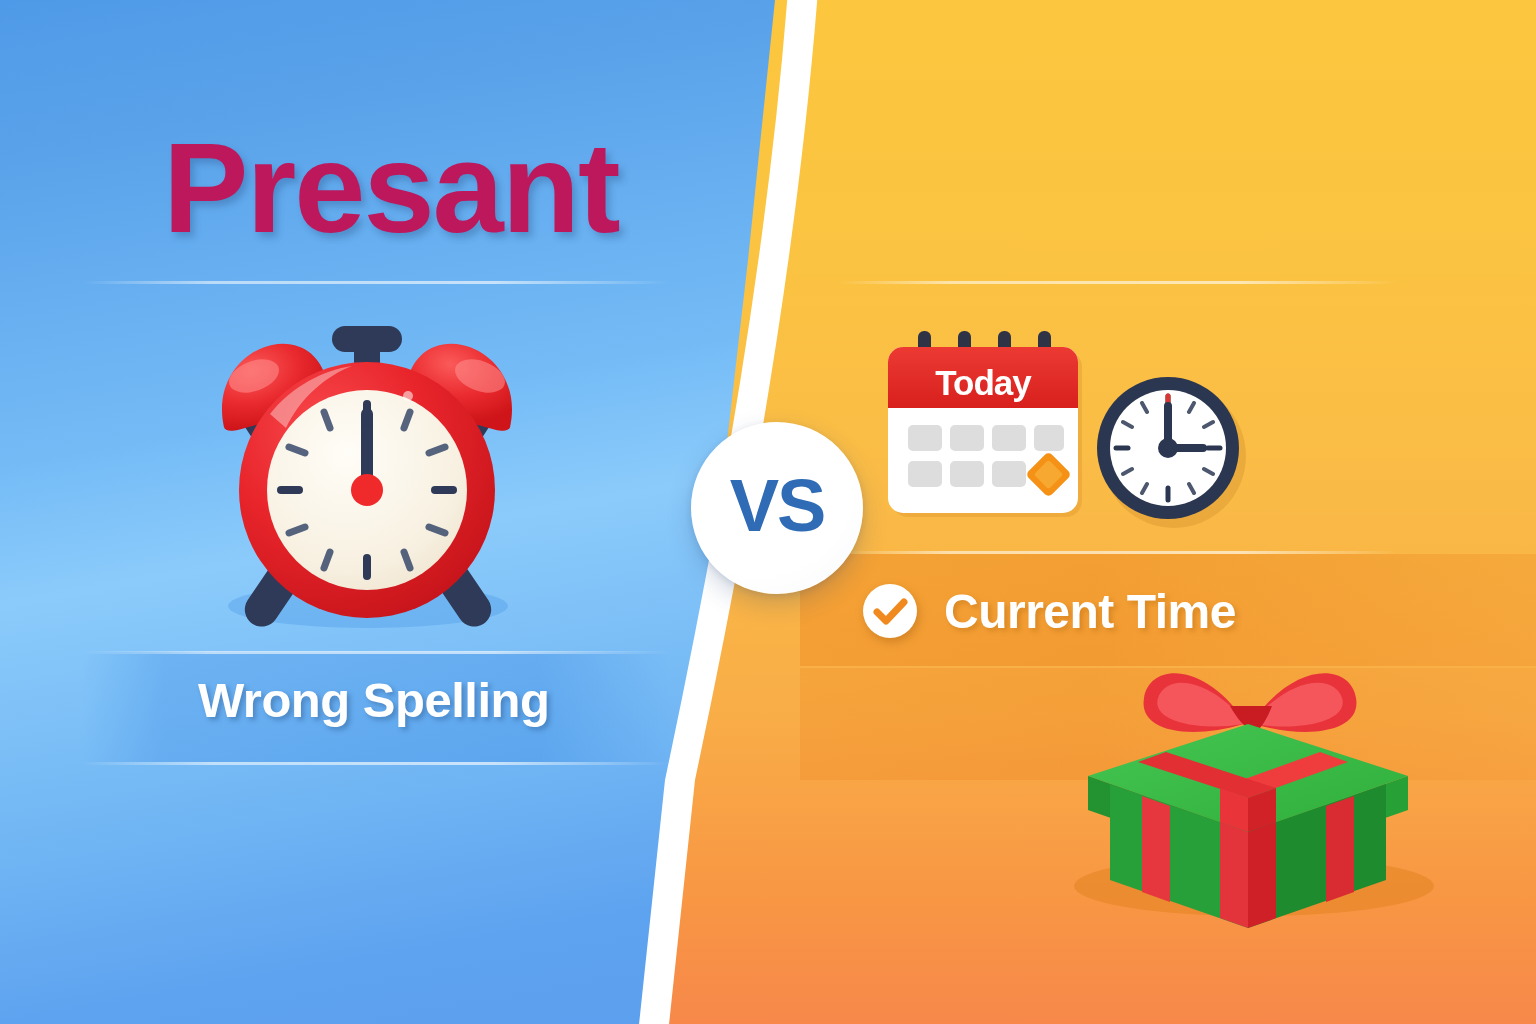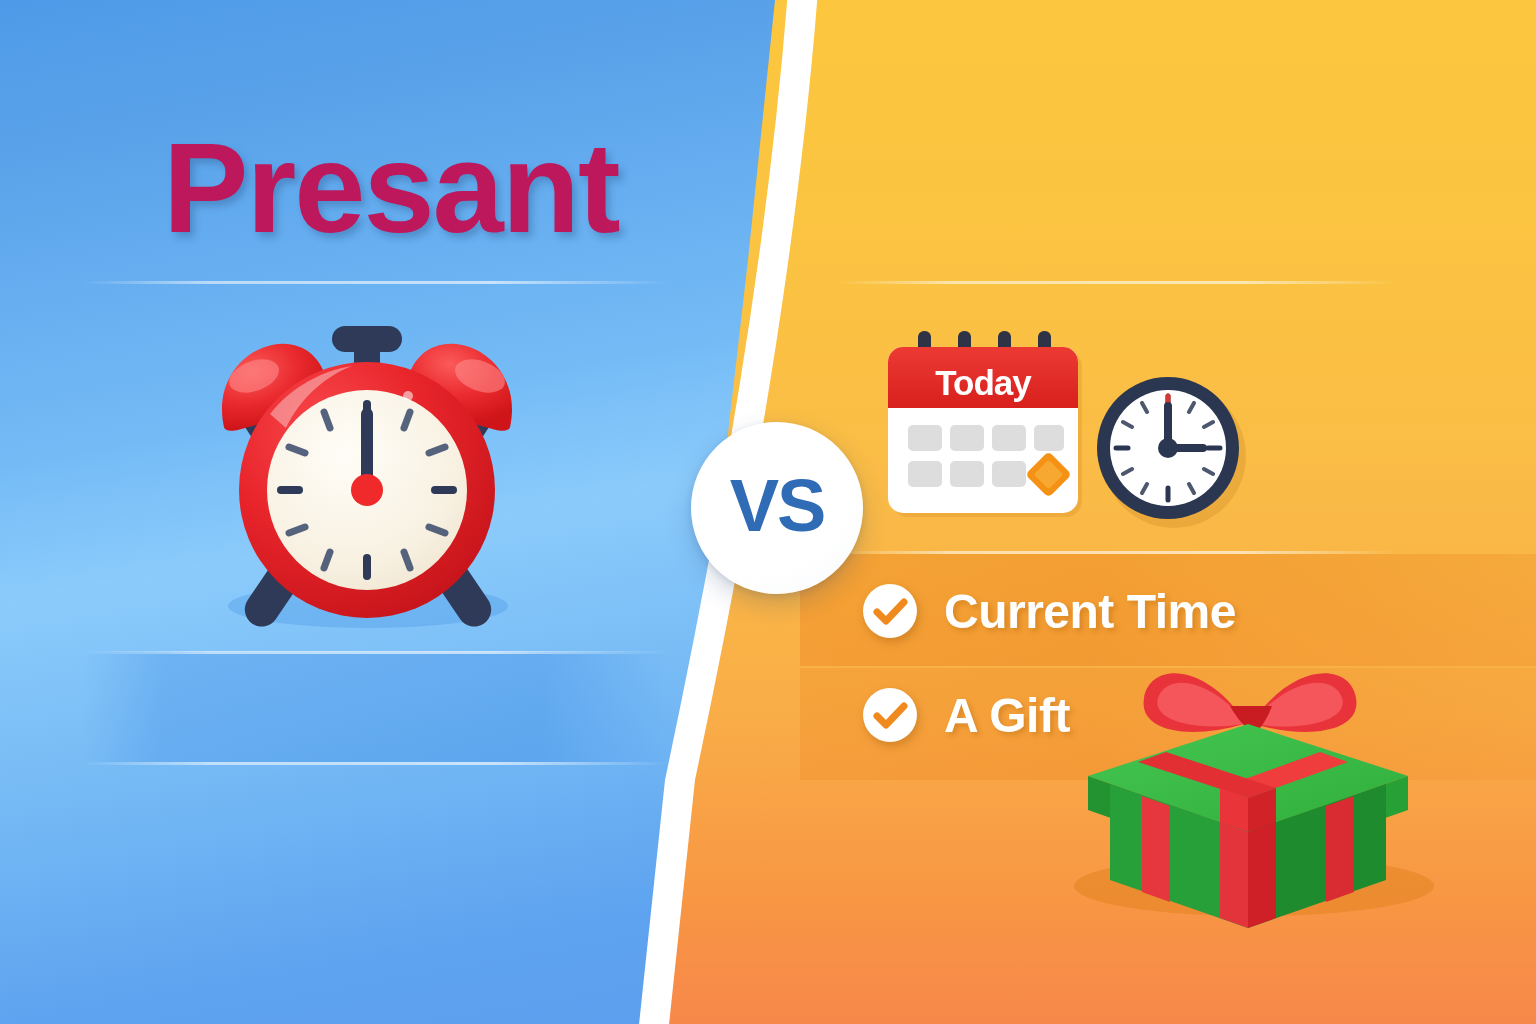--- a/index.html
+++ b/index.html
@@ -391,34 +391,28 @@
       <polygon points="52,156 190,204 190,300 52,252" fill="#28a03a"></polygon>
 
       <polygon points="190,204 218,194 218,290 190,300" fill="#cf2028"></polygon>
       <polygon points="190,204 162,194 162,290 190,300" fill="#e2343a"></polygon>
       <polygon points="296,168 324,158 324,254 296,264" fill="#d82b32" opacity="0"></polygon>
       <polygon points="268,178 296,168 296,264 268,274" fill="#d82b32"></polygon>
       <polygon points="84,168 112,178 112,274 84,264" fill="#e5373d"></polygon>
     </svg>
   </div>
 
+  <div class="sub-left">Wrong Spelling</div>
 
   <div class="feature feature-1">
     <svg class="check" viewBox="0 0 56 56" aria-hidden="true">
       <circle cx="28" cy="28" r="27" fill="#ffffff"></circle>
       <path d="M15 29 L24 38 L42 19" fill="none" stroke="#f08a1e" stroke-width="7" stroke-linecap="round" stroke-linejoin="round"></path>
     </svg>
     <span class="flabel">Current Time</span>
   </div>
 
-  <div class="feature feature-2">
-    <svg class="check" viewBox="0 0 56 56" aria-hidden="true">
-      <circle cx="28" cy="28" r="27" fill="#ffffff"></circle>
-      <path d="M15 29 L24 38 L42 19" fill="none" stroke="#f08a1e" stroke-width="7" stroke-linecap="round" stroke-linejoin="round"></path>
-    </svg>
-    <span class="flabel">A Gift</span>
-  </div>
 
   <div class="vs-badge">
     <span class="vs-text">VS</span>
   </div>
 
 </div>
 
 </body></html>

